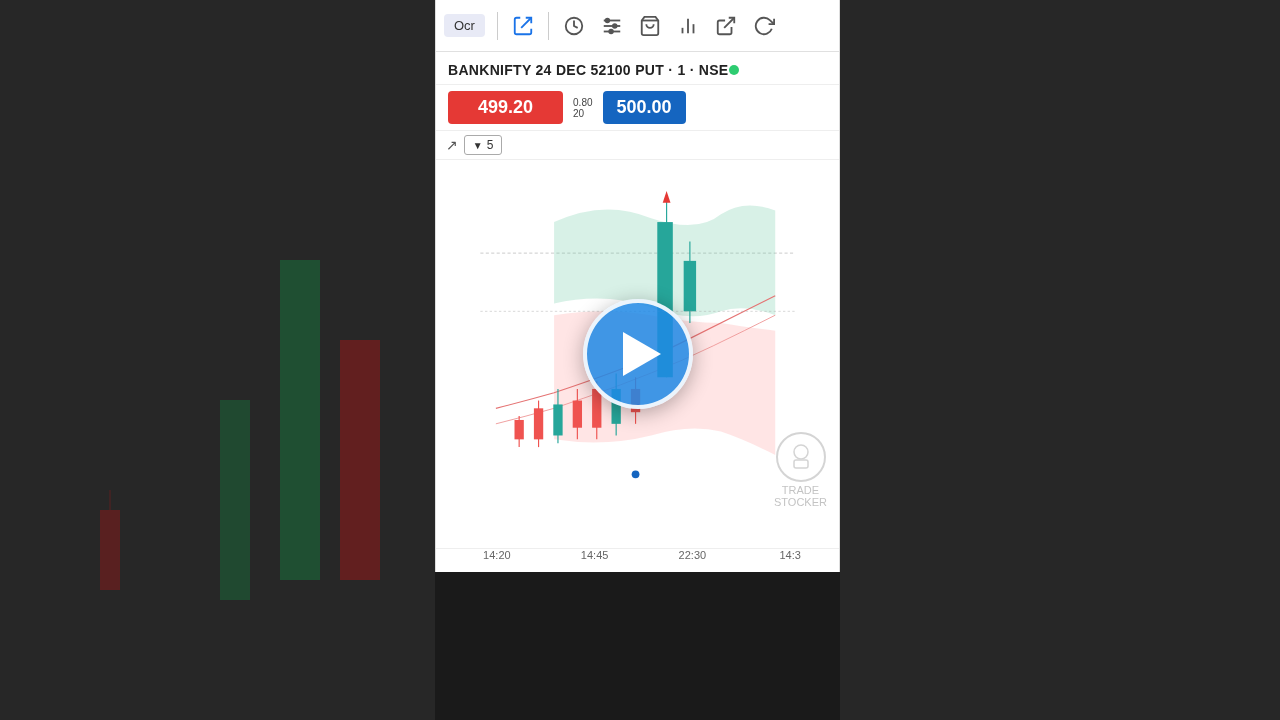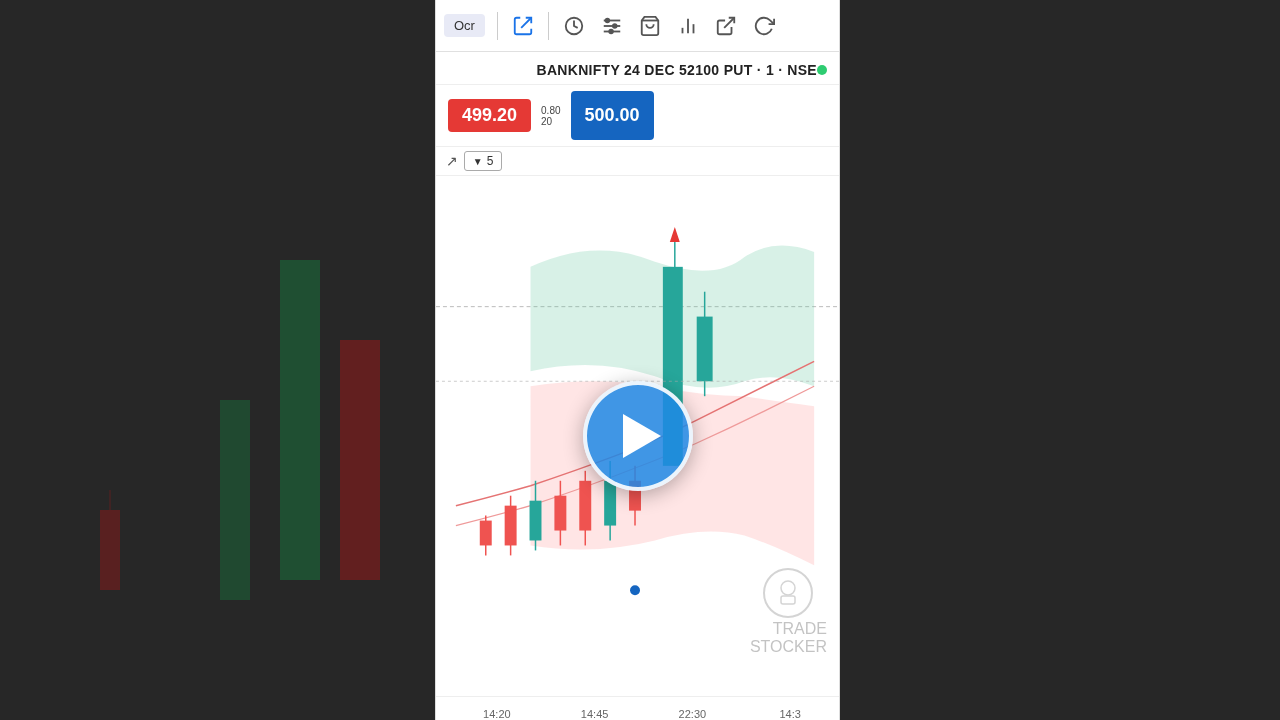--- a/index.html
+++ b/index.html
@@ -11,21 +11,21 @@
       font-family: Arial, sans-serif;
       position: relative;
     }
 
     
     .main-panel {
       position: absolute;
       left: 435px;
       top: 0;
       width: 405px;
-      height: 720px;
+      height: 572px;
       background: #fff;
       z-index: 2;
       display: flex;
       flex-direction: column;
       border-left: 1px solid #ddd;
       border-right: 1px solid #ddd;
     }
 
     
     .toolbar {
@@ -63,21 +63,21 @@
       color: #555;
       font-size: 16px;
     }
 
     
     .instrument-header {
       padding: 10px 12px 6px 12px;
       border-bottom: 1px solid #eee;
       display: flex;
       align-items: center;
-      justify-content: flex-end;
+      justify-content: flex-start;
     }
 
     .instrument-title {
       font-size: 14px;
       font-weight: 600;
       color: #222;
       letter-spacing: 0.3px;
     }
 
     .status-dot {
@@ -92,37 +92,37 @@
       display: flex;
       align-items: center;
       padding: 6px 12px;
       gap: 10px;
       border-bottom: 1px solid #eee;
     }
 
     .price-badge-red {
       background: #e53935;
       color: #fff;
-      padding: 6px 14px;
+      padding: 6px 30px;
       border-radius: 4px;
       font-size: 18px;
       font-weight: 700;
     }
 
     .price-change {
       display: flex;
       flex-direction: column;
       font-size: 10px;
       color: #444;
     }
 
     .price-badge-blue {
       background: #1565c0;
       color: #fff;
-      padding: 14px 14px;
+      padding: 6px 14px;
       border-radius: 4px;
       font-size: 18px;
       font-weight: 700;
     }
 
     
     .controls-row {
       display: flex;
       align-items: center;
       padding: 4px 10px;
@@ -154,21 +154,21 @@
       width: 100%;
       height: 100%;
     }
 
     
     .time-axis {
       height: 24px;
       background: #fff;
       border-top: 1px solid #eee;
       display: flex;
-      align-items: flex-end;
+      align-items: flex-start;
       padding: 0 0 0 12px;
       gap: 0;
     }
 
     .time-label {
       font-size: 11px;
       color: #666;
       flex: 1;
       text-align: center;
     }
@@ -205,23 +205,23 @@
       border-left: 38px solid #fff;
       margin-left: 8px;
     }
 
     
     .watermark {
       position: absolute;
       bottom: 40px;
       right: 12px;
       opacity: 0.5;
-      font-size: 16px;
+      font-size: 11px;
       color: #888;
-      text-align: right;
+      text-align: center;
     }
 
     .watermark-circle {
       width: 50px;
       height: 50px;
       border-radius: 50%;
       border: 2px solid #aaa;
       display: flex;
       align-items: center;
       justify-content: center;

